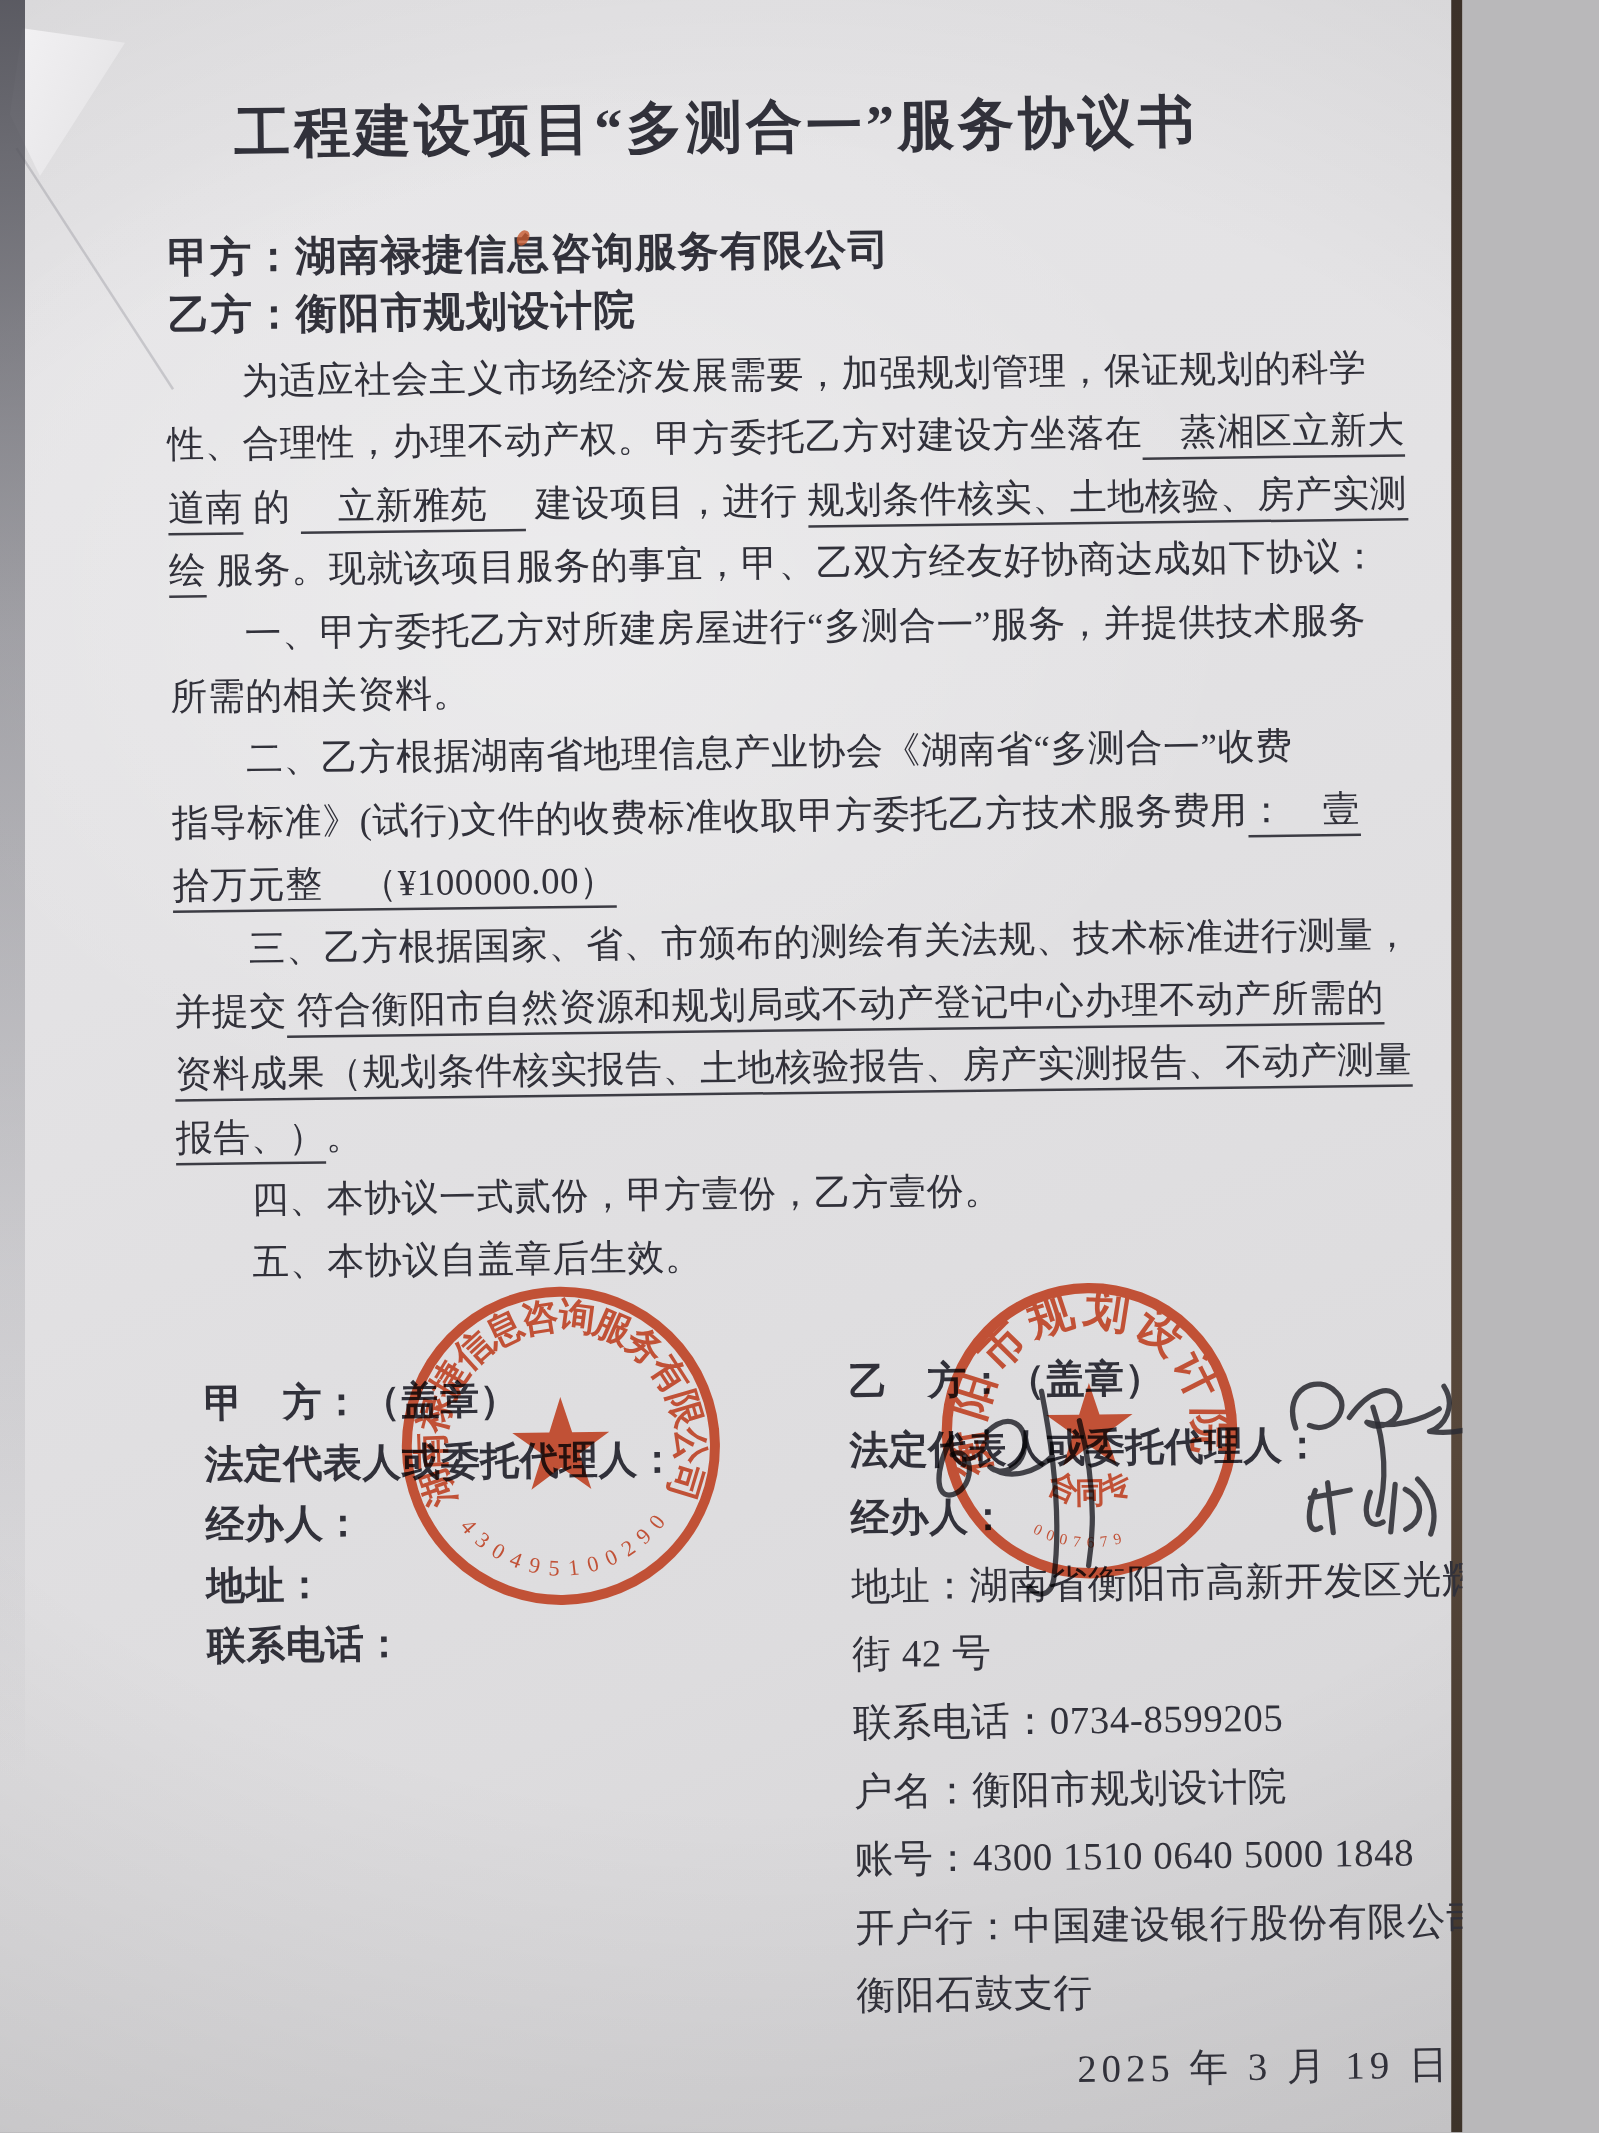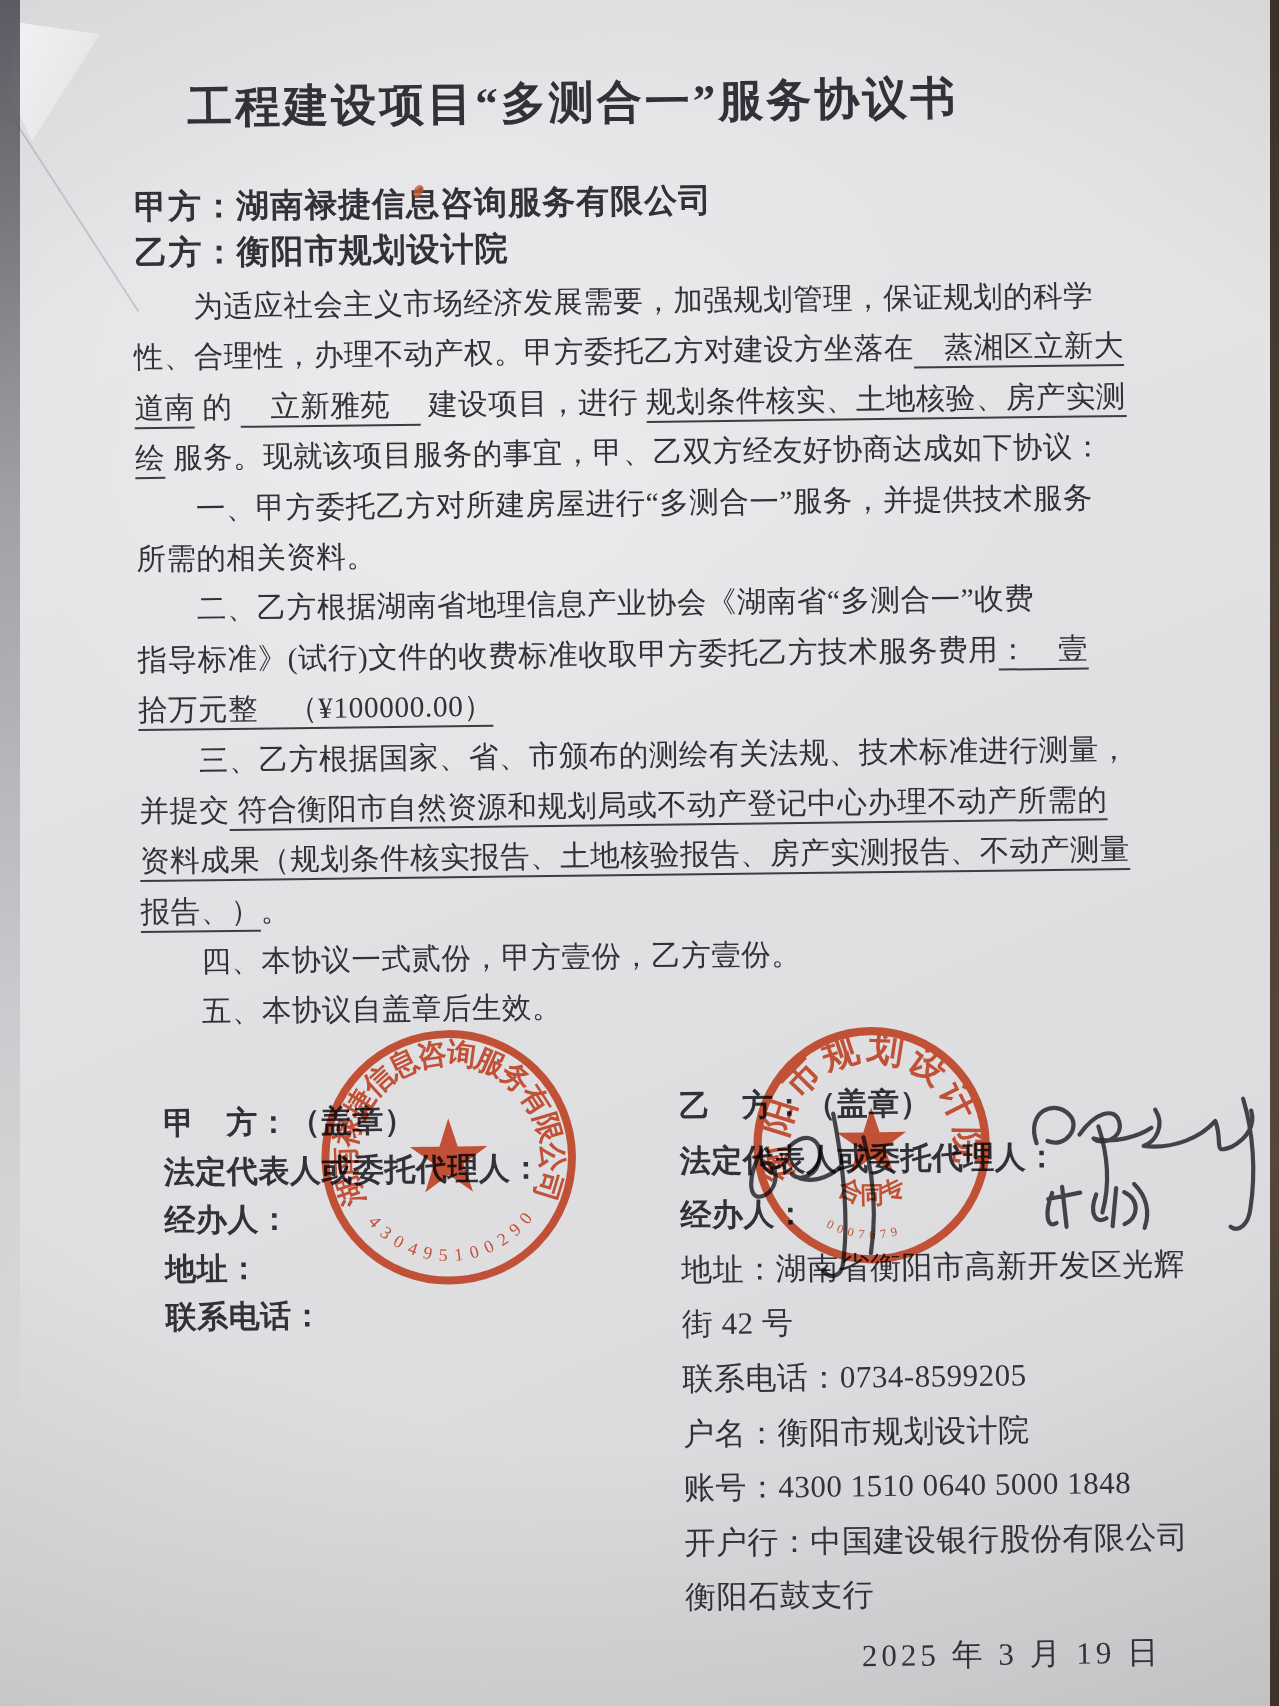--- a/index.html
+++ b/index.html
@@ -1,17 +1,17 @@
 <!DOCTYPE html>
 <html><head>
 <meta charset="utf-8">
 <style>
   html,body{margin:0;padding:0;background:#b9b8ba;}
   .scan{
-    position:relative;width:1279px;height:1706px;overflow:hidden;
+    position:relative;width:1170px;height:1706px;overflow:hidden;
     font-family:"Liberation Serif","DejaVu Serif",serif;color:#31313a;
     background:
       radial-gradient(ellipse 900px 700px at 38% 28%, rgba(255,255,255,.30), rgba(255,255,255,0) 62%),
       radial-gradient(ellipse 1500px 1200px at 52% 46%, rgba(0,0,0,0) 55%, rgba(0,0,0,.12) 100%),
       linear-gradient(158deg,#e7e6e8 0%,#e3e2e4 38%,#dddcde 72%,#d4d3d5 100%);
   }
   .edge-left{position:absolute;left:0;top:0;width:20px;height:1450px;
     background:linear-gradient(to bottom, rgba(80,80,88,.92), rgba(104,104,112,.55) 35%, rgba(124,124,132,.22) 70%, rgba(124,124,132,0) 98%);}
   .edge-right{position:absolute;right:0;top:0;width:9px;height:100%;
     background:linear-gradient(to bottom,#3c3129,#4c3d32 30%,#57473a 68%,#3d332a);}

